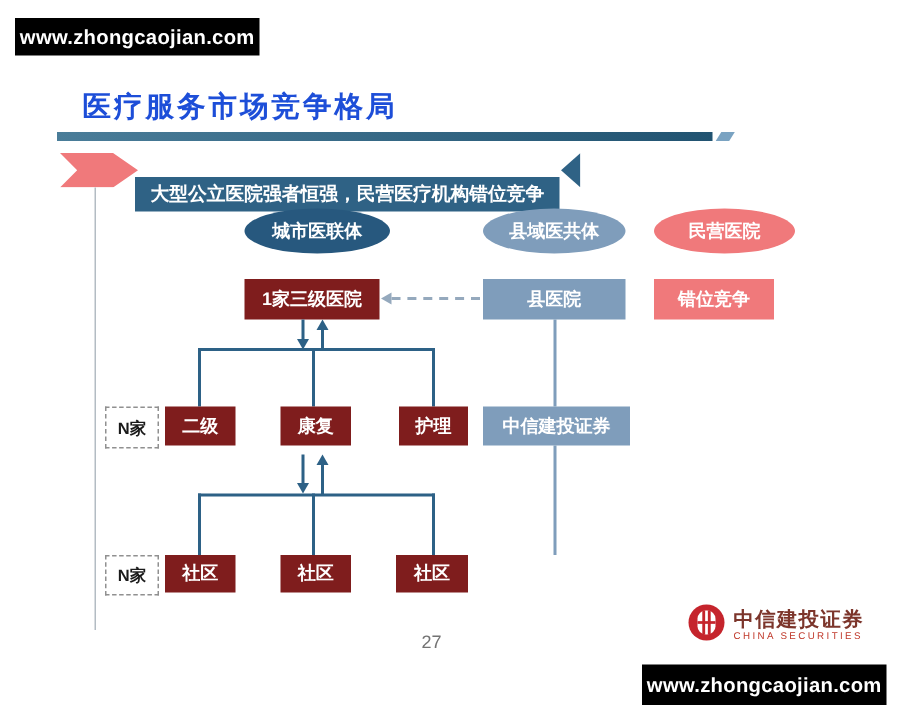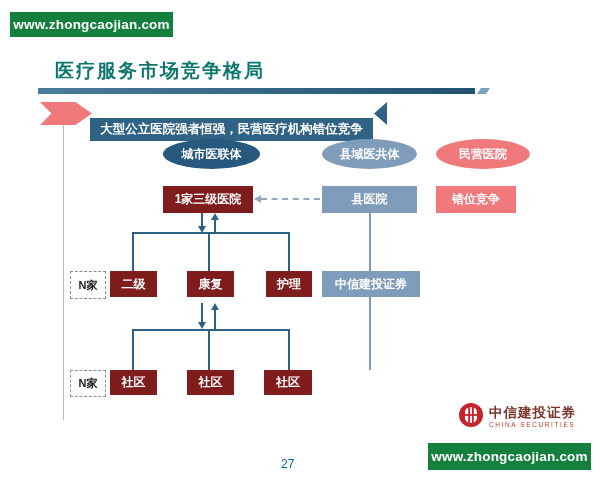--- a/index.html
+++ b/index.html
@@ -1,21 +1,21 @@
 <!DOCTYPE html>
 <html><head>
 <meta charset="utf-8">
 <style>
   html,body{margin:0;padding:0;background:#fff;}
   .slide{position:relative;width:600px;height:480px;background:#ffffff;overflow:hidden;
          font-family:"Liberation Sans","DejaVu Sans",sans-serif;}
   .abs{position:absolute;}
-  .wm{background:#15803d;color:#fff;font-size:13.5px;font-weight:bold;
+  .wm{background:#000000;color:#fff;font-size:13.5px;font-weight:bold;
       display:flex;align-items:center;justify-content:center;letter-spacing:.2px;}
-  .page-title{font-size:19px;font-weight:bold;color:#0f766e;letter-spacing:2px;white-space:nowrap;}
+  .page-title{font-size:19px;font-weight:bold;color:#1d4ed8;letter-spacing:2px;white-space:nowrap;}
   .title-rule{background:linear-gradient(90deg,#4a7d99 0%,#215371 100%);}
   .title-rule-tail{background:#7aa3c2;transform:skewX(-32deg);}
   .chevron{background:#f0797b;clip-path:polygon(0 0,68% 0,100% 50%,68% 100%,0 100%,22% 50%);}
   .banner{background:#2f6285;color:#fff;font-size:12.5px;font-weight:bold;
           display:flex;align-items:center;justify-content:center;white-space:nowrap;margin-top:16px;}
   .banner-tail{background:#2f6285;clip-path:polygon(100% 0,100% 100%,0 50%);}
   .guide{background:#b3bcc3;}
   .oval{border-radius:50%;color:#fff;font-size:12px;font-weight:bold;
         display:flex;align-items:center;justify-content:center;}
   .bx{color:#fff;font-size:12px;font-weight:bold;display:flex;align-items:center;justify-content:center;}
@@ -28,21 +28,21 @@
   .vline{background:#2d6186;width:2px;}
   .vline-mid{background:#7f9dbb;width:2px;}
   .hline{background:#2d6186;height:2px;}
   .tri-down{width:0;height:0;border-left:4px solid transparent;border-right:4px solid transparent;
             border-top:7px solid #2d6186;}
   .tri-up{width:0;height:0;border-left:4px solid transparent;border-right:4px solid transparent;
           border-bottom:7px solid #2d6186;}
   .dash-line{border-top:2px dashed #95a9bd;}
   .tri-left{width:0;height:0;border-top:4px solid transparent;border-bottom:4px solid transparent;
             border-right:7px solid #95a9bd;}
-  .pagenum{font-size:12px;color:#0369a1;margin-top:36px;}
+  .pagenum{font-size:12px;color:#737373;}
   .logo{display:flex;align-items:flex-start;gap:5px;}
   .logo-cn{font-size:13.5px;font-weight:bold;color:#7c352b;letter-spacing:1px;line-height:15px;}
   .logo-en{font-size:6.5px;color:#c0392b;letter-spacing:1.6px;line-height:9px;}
 </style>
 </head>
 <body>
 
 <div class="slide">
 
   <div class="abs wm" style="left:10px;top:12px;width:163px;height:25px;">www.zhongcaojian.com</div>

